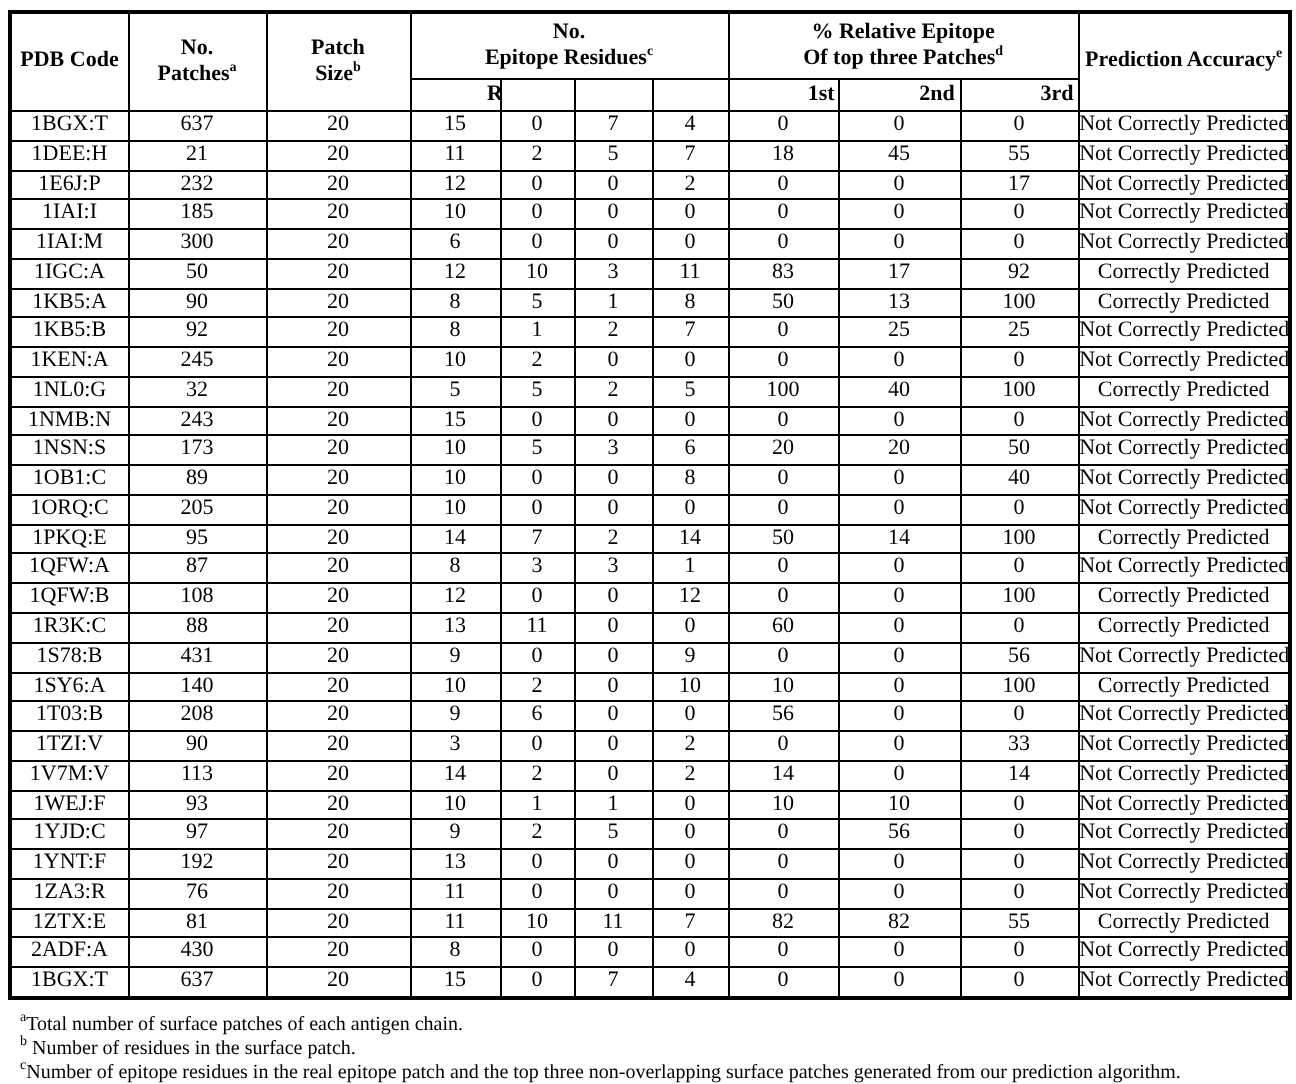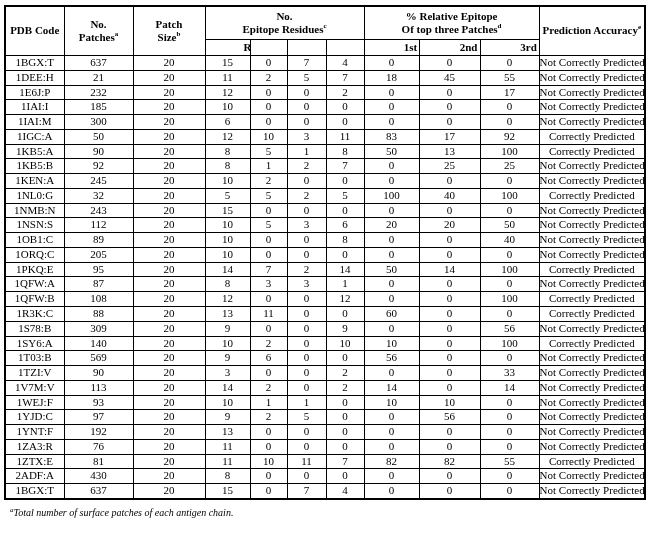--- a/index.html
+++ b/index.html
@@ -39,21 +39,20 @@
   }
   sup {
     font-size: 7px;
     line-height: 0;
     vertical-align: super;
   }
   .footnotes {
     margin: 7px 2px 0 6px;
     font-size: 10px;
     line-height: 1.2;
-    font-style: italic;
   }
   .footnotes .fnote { white-space: normal; }
 </style>
 </head>
 <body>
 
 <div class="wrap">
   <table>
     <colgroup>
       <col style="width:59px">
@@ -240,21 +239,21 @@
           <td>0</td>
           <td>0</td>
           <td>0</td>
           <td>0</td>
           <td>0</td>
           <td>0</td>
           <td>Not Correctly Predicted</td>
         </tr>
         <tr>
           <td>1NSN:S</td>
-          <td>112</td>
+          <td>173</td>
           <td>20</td>
           <td>10</td>
           <td>5</td>
           <td>3</td>
           <td>6</td>
           <td>20</td>
           <td>20</td>
           <td>50</td>
           <td>Not Correctly Predicted</td>
         </tr>
@@ -331,21 +330,21 @@
           <td>11</td>
           <td>0</td>
           <td>0</td>
           <td>60</td>
           <td>0</td>
           <td>0</td>
           <td>Correctly Predicted</td>
         </tr>
         <tr>
           <td>1S78:B</td>
-          <td>309</td>
+          <td>431</td>
           <td>20</td>
           <td>9</td>
           <td>0</td>
           <td>0</td>
           <td>9</td>
           <td>0</td>
           <td>0</td>
           <td>56</td>
           <td>Not Correctly Predicted</td>
         </tr>
@@ -357,21 +356,21 @@
           <td>2</td>
           <td>0</td>
           <td>10</td>
           <td>10</td>
           <td>0</td>
           <td>100</td>
           <td>Correctly Predicted</td>
         </tr>
         <tr>
           <td>1T03:B</td>
-          <td>569</td>
+          <td>208</td>
           <td>20</td>
           <td>9</td>
           <td>6</td>
           <td>0</td>
           <td>0</td>
           <td>56</td>
           <td>0</td>
           <td>0</td>
           <td>Not Correctly Predicted</td>
         </tr>
@@ -490,14 +489,16 @@
           <td>0</td>
           <td>0</td>
           <td>0</td>
           <td>Not Correctly Predicted</td>
         </tr>
       </tbody>
   </table>
 
   <div class="footnotes">
       <div class="fnote"><sup>a</sup><span>Total number of surface patches of each antigen chain.</span></div>
+      <div class="fnote"><sup>b</sup><span> Number of residues in the surface patch.</span></div>
+      <div class="fnote"><sup>c</sup><span>Number of epitope residues in the real epitope patch and the top three non-overlapping surface patches generated from our prediction algorithm.</span></div>
     </div>
 </div>
 
 </body></html>

